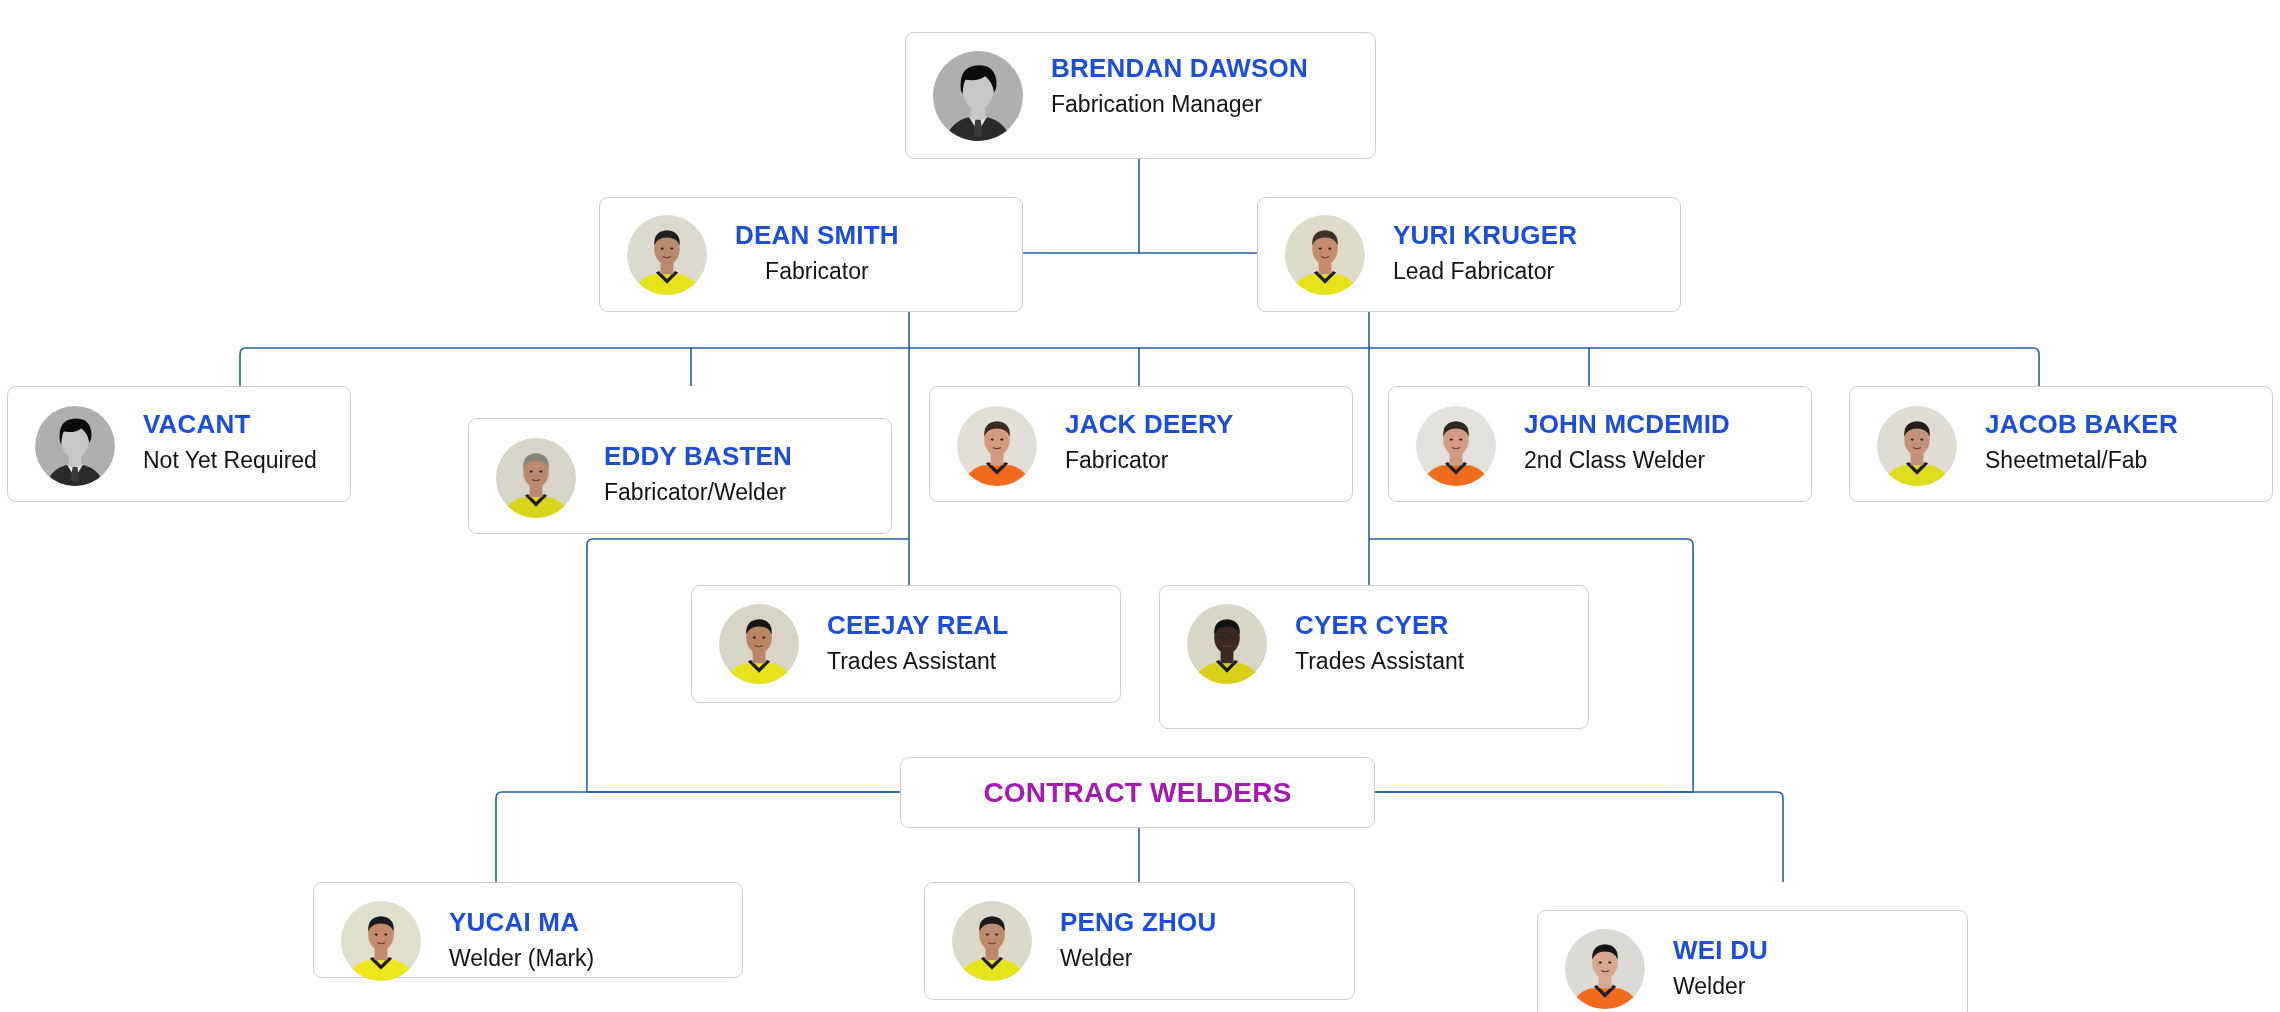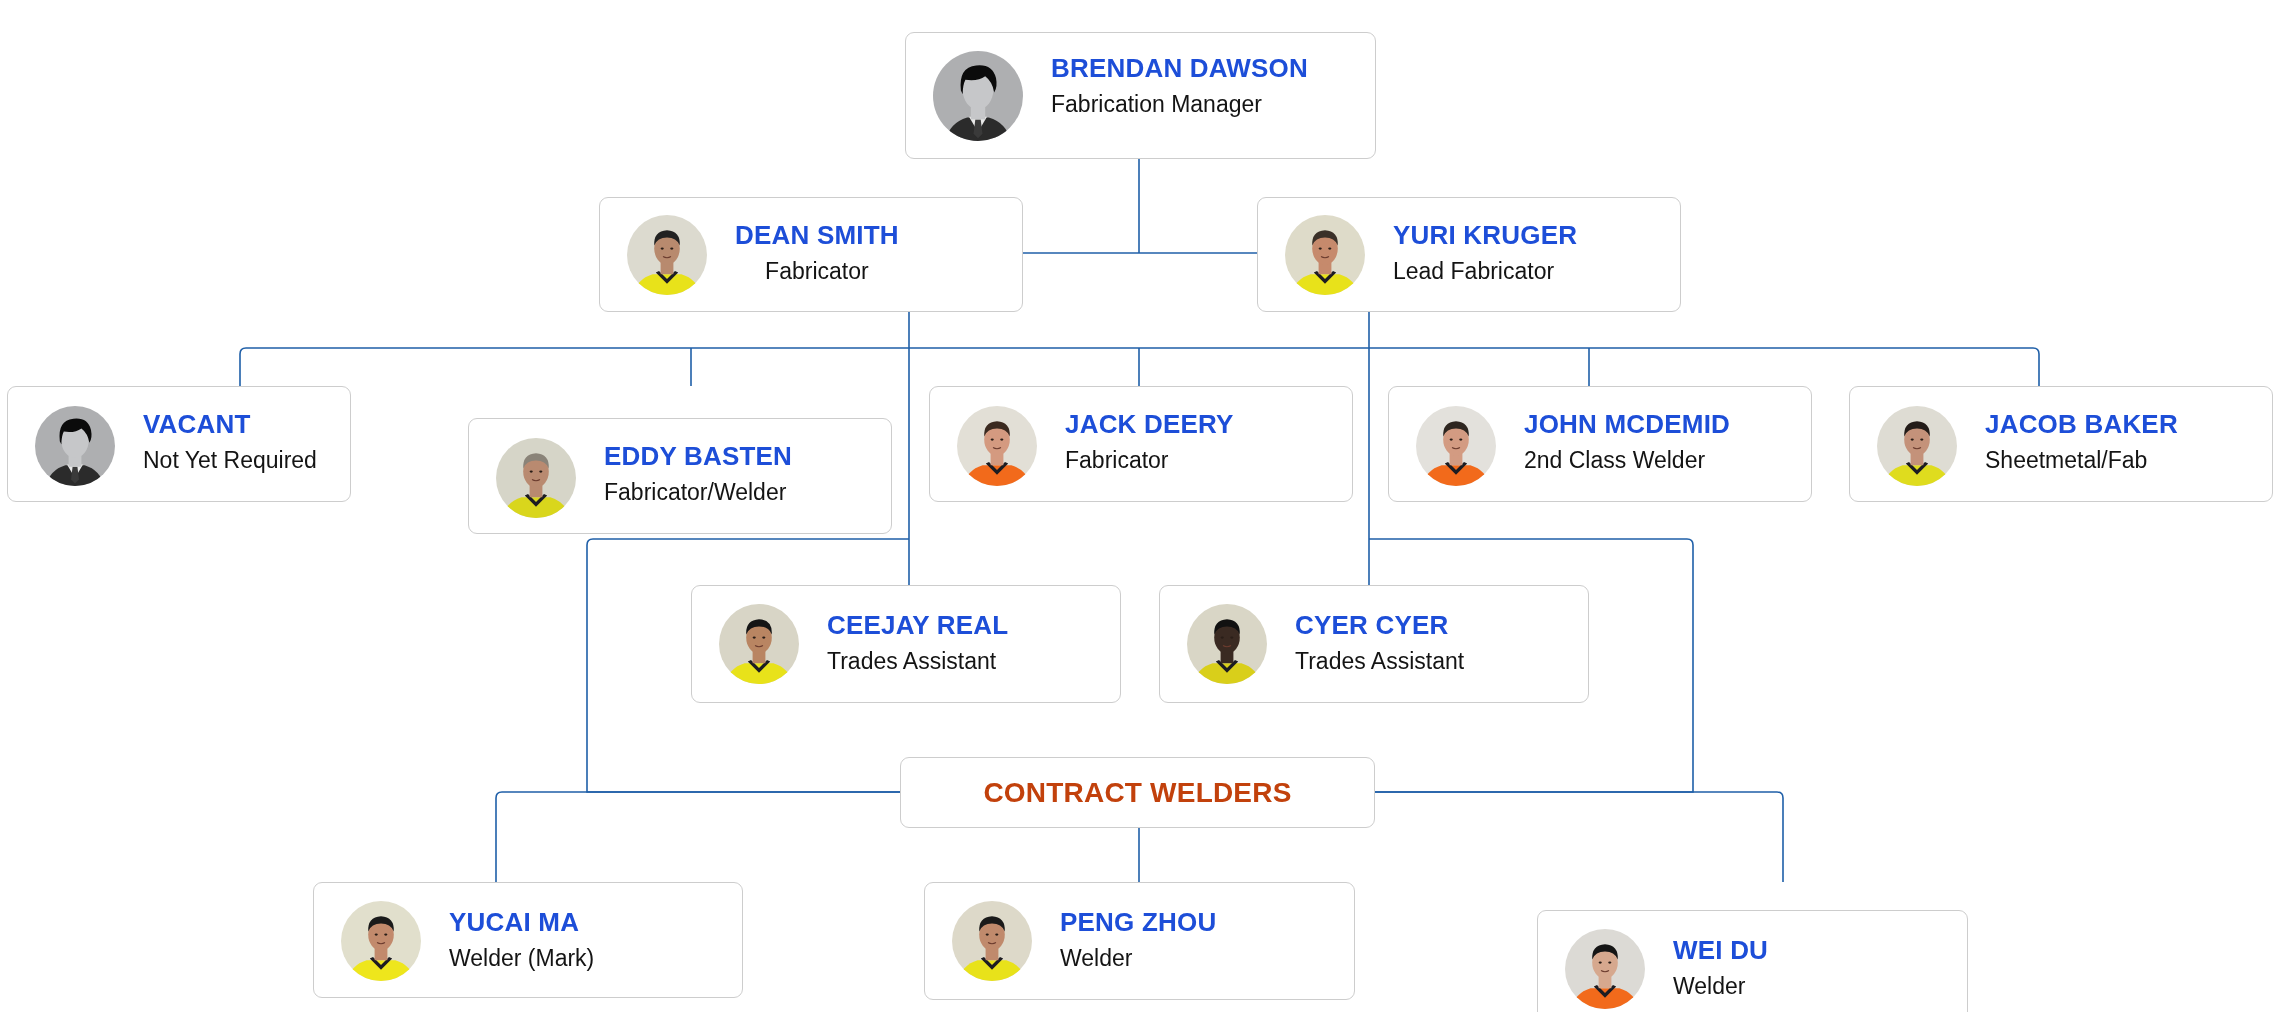--- a/index.html
+++ b/index.html
@@ -16,35 +16,35 @@
   .card .text { position:absolute; left:135px; top:18px; }
   .card .name { font-weight:700; font-size:26px; line-height:38px; letter-spacing:0.2px; white-space:nowrap; color:#1d4ed8; }
   .card .role { font-size:23px; line-height:30px; margin-top:2px; white-space:nowrap; color:#141414; }
 
   .card.large .avatar { width:90px; height:90px; left:27px; top:18px; }
   .card.large .text { left:145px; top:16px; }
 
   .group-card { position:absolute; box-sizing:border-box; background:#fff;
                 border:1.5px solid #cdcdcd; border-radius:9px;
                 display:flex; align-items:center; justify-content:center; }
-  .group-card .group-title { font-weight:700; font-size:28px; letter-spacing:0.2px; color:#c2410c; }
+  .group-card .group-title { font-weight:700; font-size:28px; letter-spacing:0.2px; color:#a21caf; }
 
   
   #node-0  { left:905px;  top:32px;  width:471px; height:127px; }
   #node-1  { left:599px;  top:197px; width:424px; height:115px;text-align:center; }
   #node-2  { left:1257px; top:197px; width:424px; height:115px; }
   #node-3  { left:7px;    top:386px; width:344px; height:116px; }
   #node-4  { left:468px;  top:386px; width:424px; height:116px;margin-top:32px; }
   #node-5  { left:929px;  top:386px; width:424px; height:116px; }
   #node-6  { left:1388px; top:386px; width:424px; height:116px; }
   #node-7  { left:1849px; top:386px; width:424px; height:116px;padding-left:12px; }
   #node-8  { left:691px;  top:585px; width:430px; height:118px; }
-  #node-9  { left:1159px; top:585px; width:430px; height:118px;padding-left:8px; }
+  #node-9  { left:1159px; top:585px; width:430px; height:144px;padding-left:8px; }
   #group-0 { left:900px;  top:757px; width:475px; height:71px; }
-  #node-10 { left:313px;  top:882px; width:430px; height:116px; }
+  #node-10 { left:313px;  top:882px; width:430px; height:96px; }
   #node-11 { left:924px;  top:882px; width:431px; height:118px; }
   #node-12 { left:1537px; top:910px; width:431px; height:118px; }
 
   #node-1 .avatar, #node-2 .avatar { top:17px; }
   #node-8 .avatar, #node-9 .avatar, #node-10 .avatar, #node-11 .avatar, #node-12 .avatar { top:18px; }
   #node-8 .text, #node-9 .text, #node-10 .text, #node-11 .text, #node-12 .text { top:20px; }
 </style>
 </head>
 <body>
 

